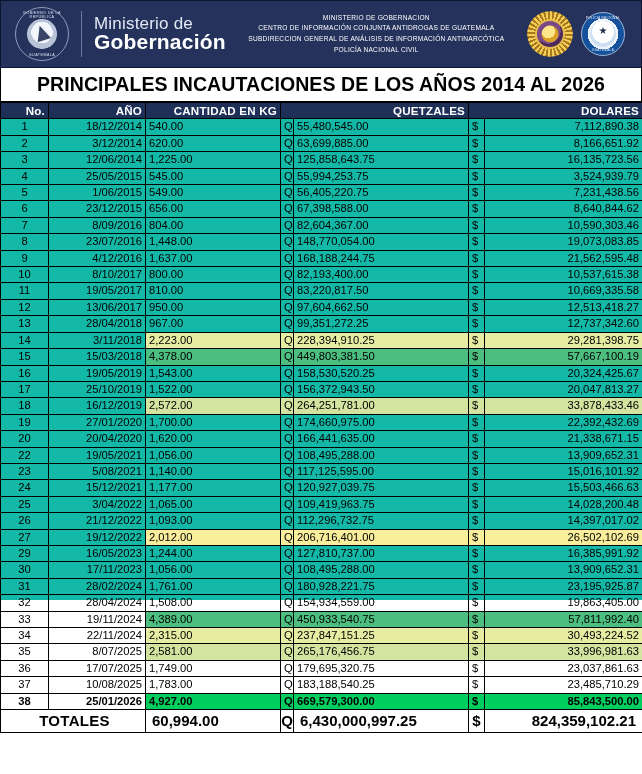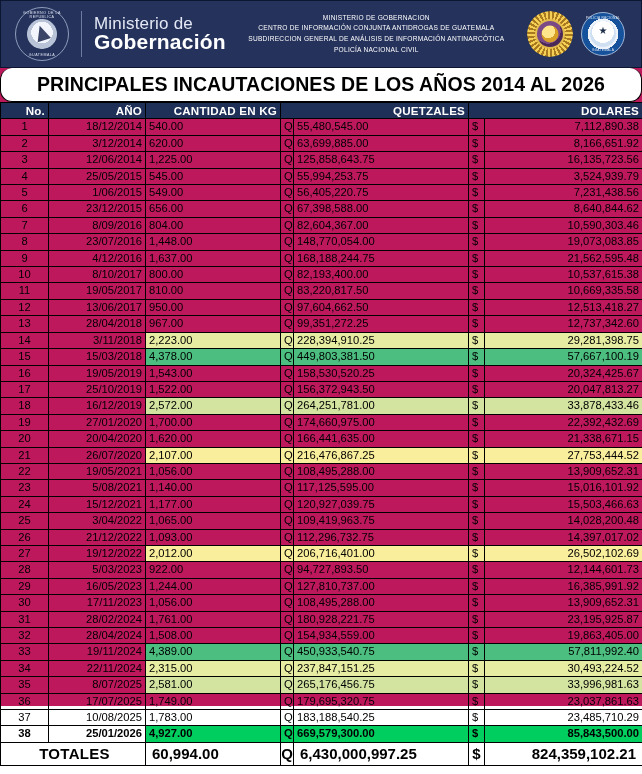--- a/index.html
+++ b/index.html
@@ -5,23 +5,23 @@
   * { box-sizing: border-box; margin: 0; padding: 0; }
   html, body {
     width: 642px;
     height: 774px;
     background: #ffffff;
     font-family: "Liberation Sans", sans-serif;
     overflow: hidden;
   }
   .page {
     width: 642px;
-    height: 706px;
+    height: 600px;
     position: relative;
-    background: #be185d;
+    background: #14b8a6;
   }
 
   
   .banner {
     position: relative;
     height: 68px;
     background: #25325c;
     border: 1px solid #0d1630;
     display: flex;
     align-items: center;
@@ -170,21 +170,20 @@
   
   .title-bar {
     border-left: 1px solid #000;
     border-right: 1px solid #000;
     border-bottom: 1px solid #000;
     height: 34px;
     display: flex;
     align-items: center;
     justify-content: center;
     background: #ffffff;
-    border-radius: 12px;
   }
   .title-bar .t {
     font-size: 19.5px;
     font-weight: bold;
     color: #000000;
     letter-spacing: .1px;
     white-space: nowrap;
   }
 
   
@@ -499,29 +498,20 @@
         </tr>
         <tr>
           <td class="no">20</td>
           <td class="anio">20/04/2020</td>
           <td class="kg">1,620.00</td>
           <td class="qsym">Q</td>
           <td class="q">166,441,635.00</td>
           <td class="dsym">$</td>
           <td class="d">21,338,671.15</td>
         </tr>
-        <tr class="hl-yellow">
-          <td class="no">21</td>
-          <td class="anio">26/07/2020</td>
-          <td class="kg">2,107.00</td>
-          <td class="qsym">Q</td>
-          <td class="q">216,476,867.25</td>
-          <td class="dsym">$</td>
-          <td class="d">27,753,444.52</td>
-        </tr>
         <tr>
           <td class="no">22</td>
           <td class="anio">19/05/2021</td>
           <td class="kg">1,056.00</td>
           <td class="qsym">Q</td>
           <td class="q">108,495,288.00</td>
           <td class="dsym">$</td>
           <td class="d">13,909,652.31</td>
         </tr>
         <tr>
@@ -563,29 +553,20 @@
         <tr class="hl-yellow">
           <td class="no">27</td>
           <td class="anio">19/12/2022</td>
           <td class="kg">2,012.00</td>
           <td class="qsym">Q</td>
           <td class="q">206,716,401.00</td>
           <td class="dsym">$</td>
           <td class="d">26,502,102.69</td>
         </tr>
         <tr>
-          <td class="no">28</td>
-          <td class="anio">5/03/2023</td>
-          <td class="kg">922.00</td>
-          <td class="qsym">Q</td>
-          <td class="q">94,727,893.50</td>
-          <td class="dsym">$</td>
-          <td class="d">12,144,601.73</td>
-        </tr>
-        <tr>
           <td class="no">29</td>
           <td class="anio">16/05/2023</td>
           <td class="kg">1,244.00</td>
           <td class="qsym">Q</td>
           <td class="q">127,810,737.00</td>
           <td class="dsym">$</td>
           <td class="d">16,385,991.92</td>
         </tr>
         <tr>
           <td class="no">30</td>

